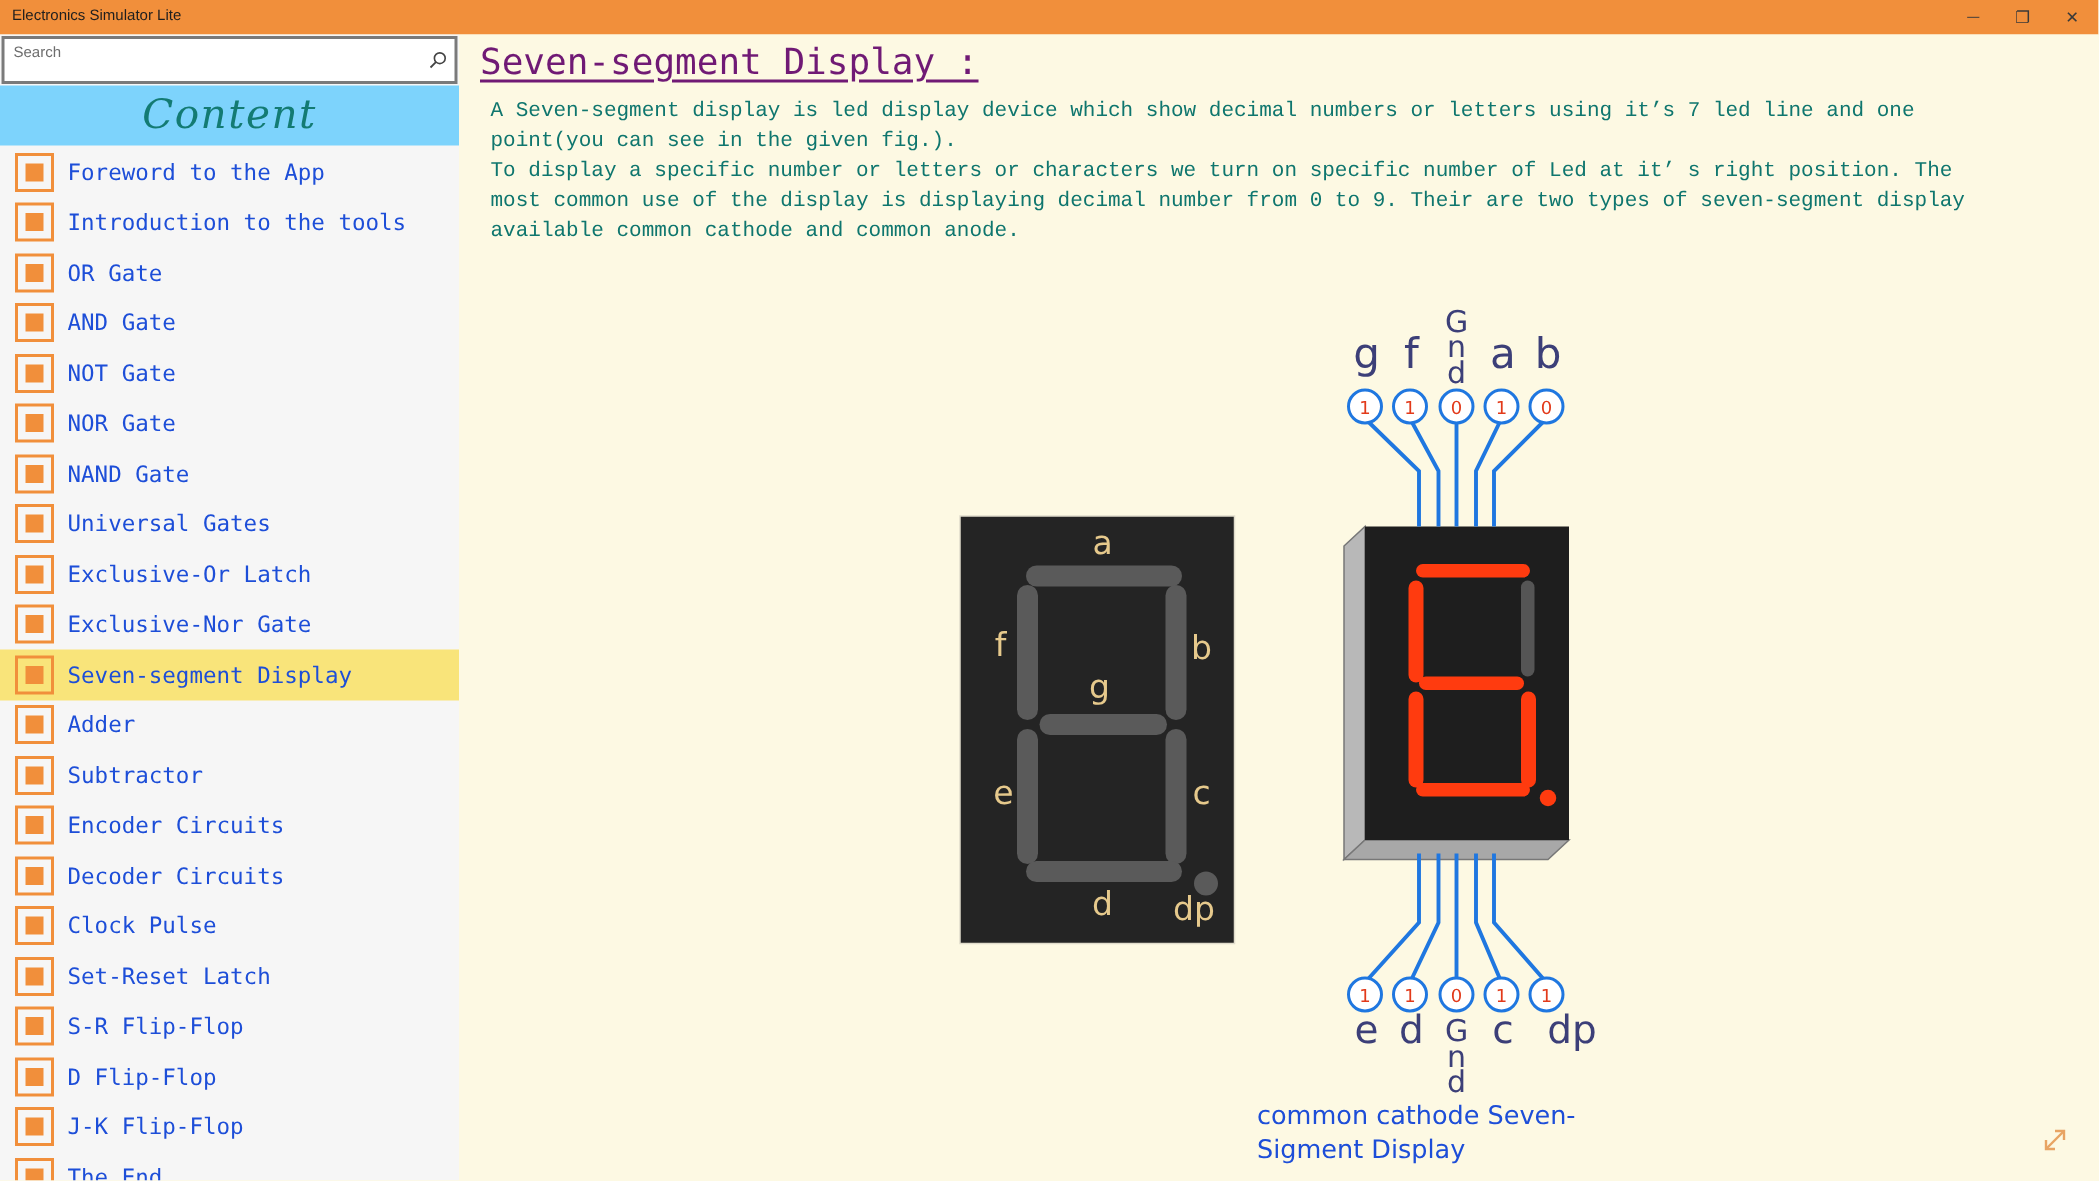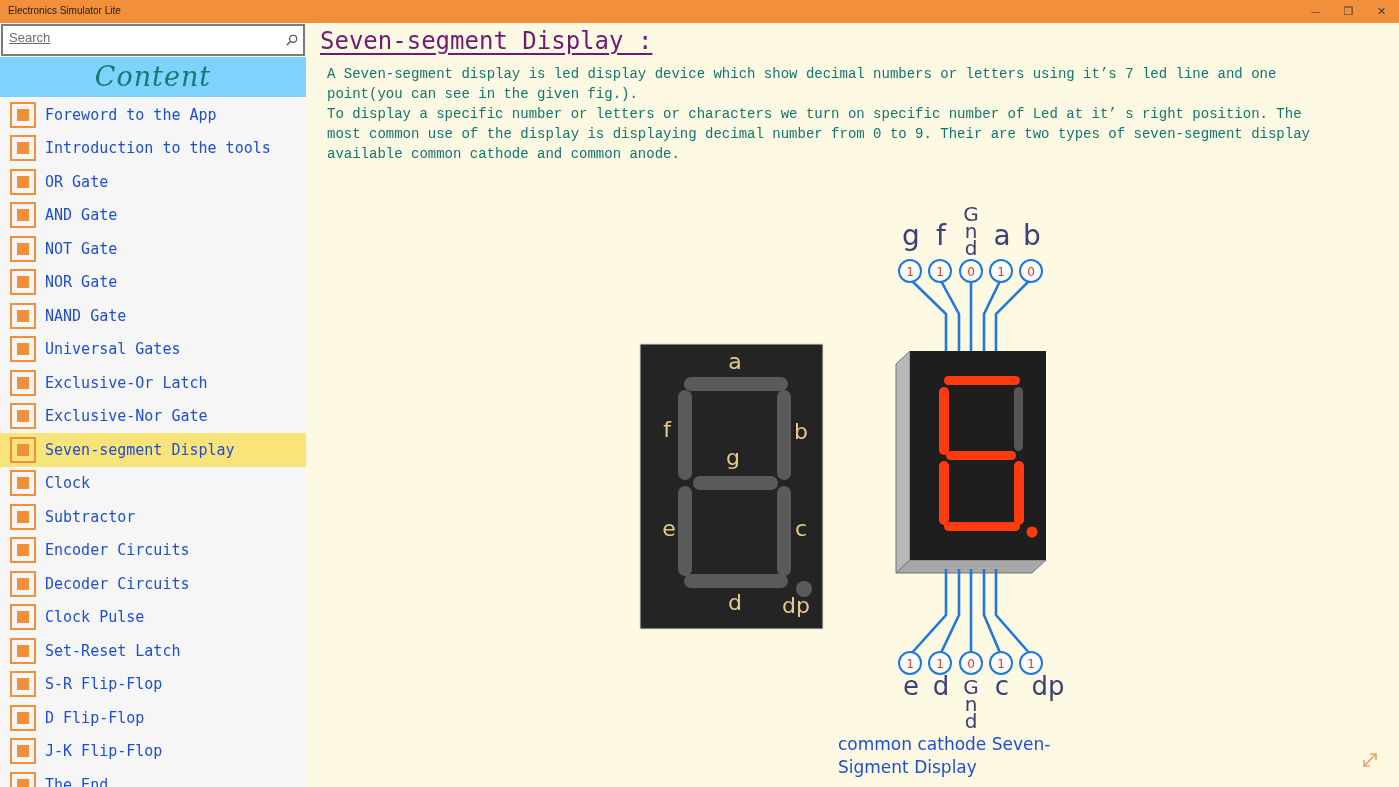--- a/index.html
+++ b/index.html
@@ -5,21 +5,21 @@
   * { box-sizing: border-box; margin: 0; padding: 0; }
   html, body { width: 1399px; height: 787px; overflow: hidden; }
   body { font-family: "DejaVu Sans", sans-serif; background: #fdf9e3; position: relative; }
 
   .titlebar { position: absolute; left: 0; top: 0; width: 1399px; height: 23px; background: #f18f3b; padding-left: 12px; }
   .titlebar .title { position: absolute; left: 8px; top: 5px; font-family: "Liberation Sans", sans-serif; font-size: 10px; color: #1e1e1e; }
   .win-btn { position: absolute; top: 0; width: 33px; height: 23px; display: flex; align-items: center; justify-content: center; color: #3a3a3a; font-family: "DejaVu Sans", sans-serif; font-size: 11px; cursor: pointer; }
 
   .sidebar { position: absolute; left: 0; top: 23px; width: 306px; height: 764px; background: #f6f6f6; overflow: hidden; }
   .search { position: absolute; left: 1px; top: 1px; width: 304px; height: 32px; border: 2px solid #7a7a7a; background: #fff; }
-  .search .ph { position: absolute; left: 6px; top: 4px; font-family: "Liberation Sans", sans-serif; font-size: 13px; color: #6d6d6d; text-decoration: underline; }
+  .search .ph { position: absolute; left: 6px; top: 4px; font-family: "Liberation Sans", sans-serif; font-size: 10px; color: #6d6d6d; }
   .search .search-icon { position: absolute; right: 5px; top: 8px; width: 12px; height: 12px; }
   .content-head { position: absolute; left: 0; top: 34px; width: 306px; height: 40px; background: #7dd3fc; text-align: center; }
   .content-head span { font-family: "DejaVu Serif", serif; font-style: italic; font-size: 27px; color: #137b73; line-height: 40px; letter-spacing: 1px; }
   .nav { position: absolute; left: 0; top: 75px; width: 306px; }
   .nav-item { position: relative; height: 33.5px; display: flex; align-items: center; cursor: pointer; }
   .nav-item.active { background: #f9e47a; }
   .nav-item .box { position: absolute; left: 10px; width: 26px; height: 26px; border: 2px solid #f18f3b; background: transparent; }
   .nav-item .box::after { content: ""; position: absolute; left: 5px; top: 5px; width: 12px; height: 12px; background: #f18f3b; }
   .nav-item .label { position: absolute; left: 45px; font-family: "DejaVu Sans Mono", monospace; font-size: 15px; color: #1d4ed8; }
 
@@ -98,21 +98,21 @@
     <div class="nav-item">
         <span class="box"></span>
         <span class="label">Exclusive-Nor Gate</span>
       </div>
     <div class="nav-item active">
         <span class="box"></span>
         <span class="label">Seven-segment Display</span>
       </div>
     <div class="nav-item">
         <span class="box"></span>
-        <span class="label">Clock</span>
+        <span class="label">Adder</span>
       </div>
     <div class="nav-item">
         <span class="box"></span>
         <span class="label">Subtractor</span>
       </div>
     <div class="nav-item">
         <span class="box"></span>
         <span class="label">Encoder Circuits</span>
       </div>
     <div class="nav-item">

